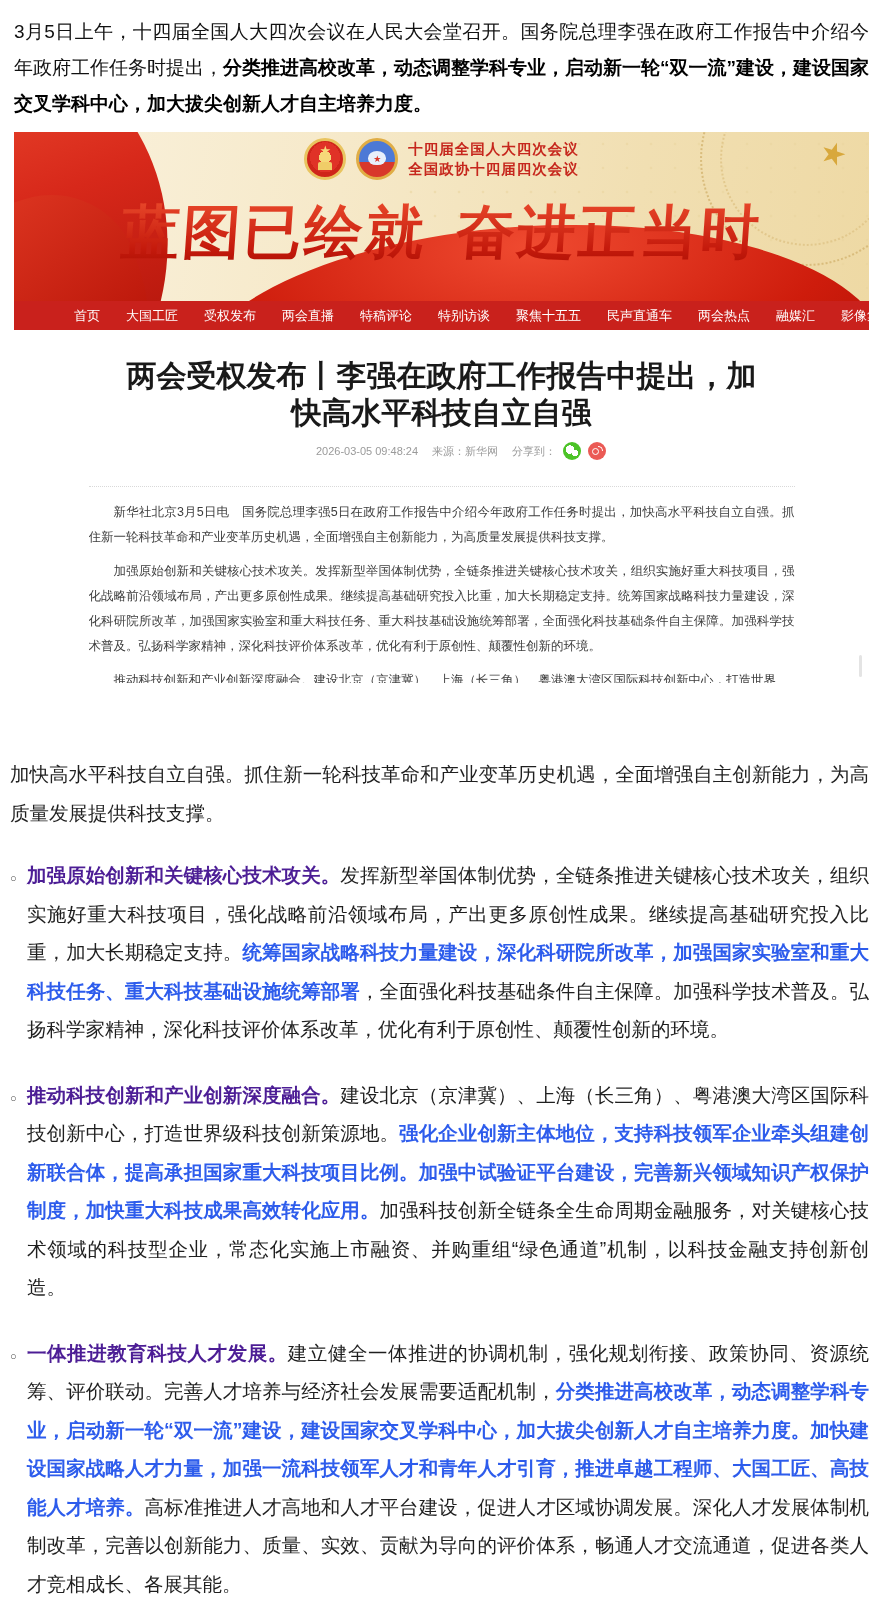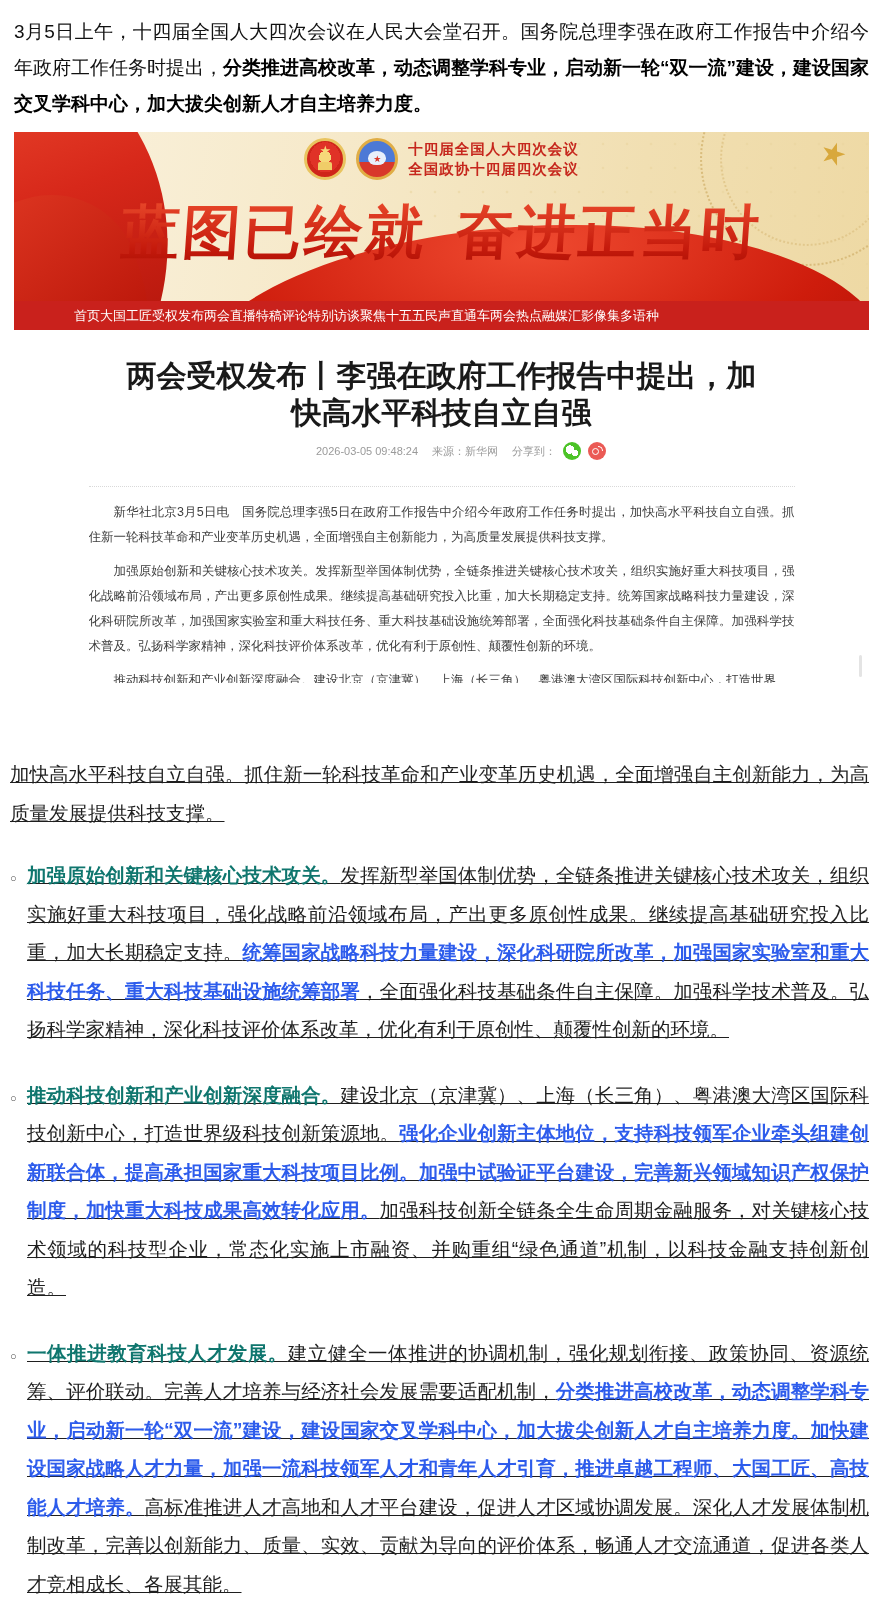--- a/index.html
+++ b/index.html
@@ -94,21 +94,21 @@
     position:absolute;left:0;top:62px;width:100%;
     display:flex;justify-content:center;gap:30px;
     font-size:58px;font-weight:900;letter-spacing:3px;
     transform:skewX(-4deg);
     background:linear-gradient(180deg,#ea4a2c 5%,#c51a0c 70%,#a70e03 100%);
     -webkit-background-clip:text;background-clip:text;color:transparent;
   }
   
   .nav{
     margin:0 14px;height:29px;background:#c9211c;
-    display:flex;align-items:center;gap:0;
+    display:flex;align-items:center;gap:26px;
     padding-left:60px;box-sizing:border-box;
   }
   .nav-item{color:#fff;font-size:13px;white-space:nowrap;cursor:pointer;}
   
   .article-title{
     margin:27px auto 0;width:640px;
     font-size:30px;font-weight:700;line-height:37px;
     text-align:center;color:#191919;
   }
   .article-meta{
@@ -141,30 +141,30 @@
     font-size:12.5px;line-height:25px;color:#3d3d3d;text-align:justify;
   }
   .embed-body p{margin:0 0 9px;text-indent:2em;}
   .page-scroll-thumb{
     position:absolute;right:21px;top:655px;width:3px;height:22px;
     background:#e4e4e4;border-radius:2px;
   }
   
   .main{
     margin:72px 14px 0 10px;
-    font-size:19.5px;line-height:38.5px;color:#1f1f1f;text-align:justify;text-decoration:underline;
+    font-size:19.5px;line-height:38.5px;color:#1f1f1f;text-align:justify;
   }
   .main-lead{margin:0 0 24px;}
   .main-list{list-style:none;margin:0;padding:0 0 0 17px;}
   .main-list li{position:relative;margin-bottom:27px;}
   .main-list li::before{
     content:"○";position:absolute;left:-17px;top:3px;
     font-size:11px;color:#4a4a4a;
   }
-  .seg-red{color:#0f766e;font-weight:800;}
+  .seg-red{color:#4c1d95;font-weight:800;}
   .seg-blue{color:#2d5cec;font-weight:800;}
 </style>
 </head>
 <body>
 
 <div class="intro"><span>3月5日上午，十四届全国人大四次会议在人民大会堂召开。国务院总理李强在政府工作报告中介绍今年政府工作任务时提出，</span><b>分类推进高校改革，动态调整学科专业，启动新一轮“双一流”建设，建设国家交叉学科中心，加大拔尖创新人才自主培养力度。</b></div>
 
 <div class="banner">
   <div class="dots"></div>
   <div class="deco-ring"></div>

